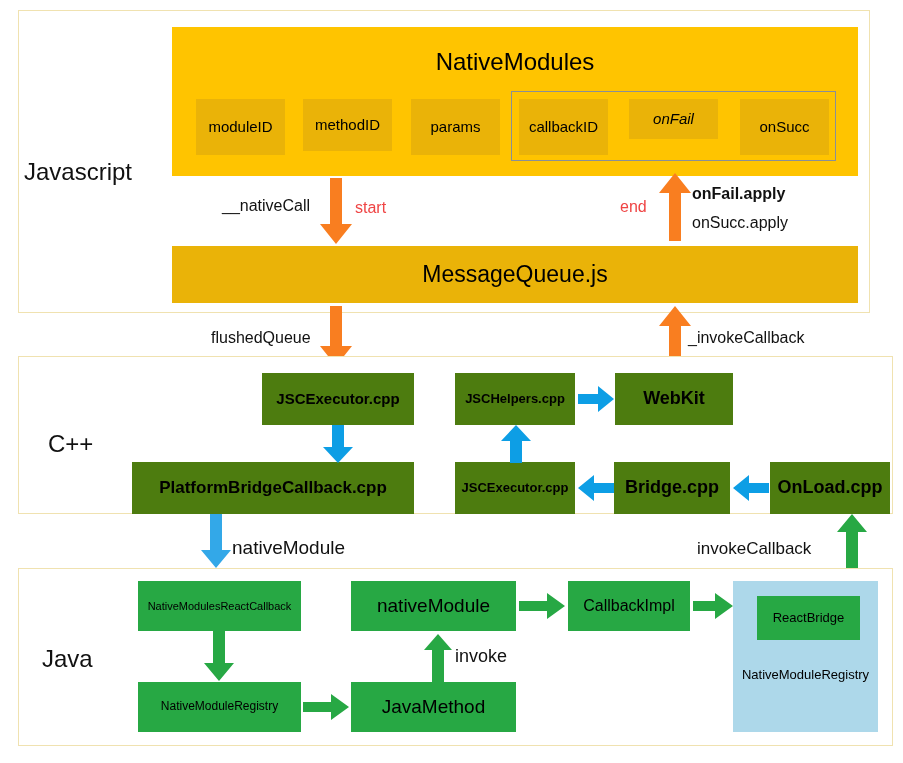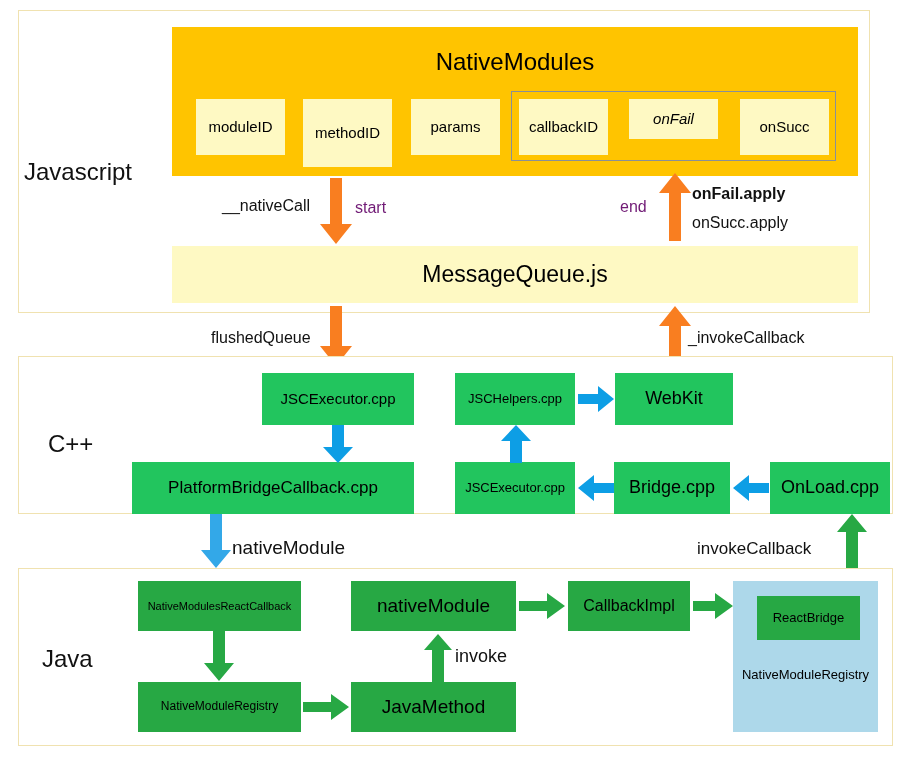--- a/index.html
+++ b/index.html
@@ -7,50 +7,50 @@
        font-family:"Liberation Sans",sans-serif;color:#000;}
   #stage{position:absolute;left:0;top:0;width:903px;height:763px;}
 
   .panel{position:absolute;border:1px solid #f0e2b0;background:#fff;box-sizing:border-box;}
   .panel-label{position:absolute;font-size:24px;color:#111;white-space:nowrap;
                font-family:"Liberation Sans",sans-serif;}
 
   .box{position:absolute;box-sizing:border-box;display:flex;align-items:center;
        justify-content:center;text-align:center;line-height:1.1;color:#000;}
   .yellow{background:#ffc400;}
-  .orange{background:#fef9c3;}
-  .blue{background:#22c55e;}
+  .orange{background:#eab308;}
+  .blue{background:#4d7c0f;font-weight:bold;}
   .green{background:#27a844;}
   .lightblue{background:#add8ea;}
 
   .outline-group{position:absolute;border:1.5px solid #8a8f96;box-sizing:border-box;background:transparent;}
 
   .lbl{position:absolute;white-space:nowrap;color:#111;}
-  .lbl-grey{color:#701a75;text-align:right;}
+  .lbl-grey{color:#ef4444;text-align:right;}
 
   .arrow{position:absolute;}
   .nm-title{position:absolute;width:100%;text-align:center;font-size:24px;color:#000;}
   .cii-title{position:absolute;width:100%;text-align:center;font-size:13px;color:#000;}
 </style>
 </head>
 <body>
 
 <div id="stage">
 
   <div class="panel" style="left:18px;top:10px;width:852px;height:303px;"></div>
 
   <div class="panel-label" style="left:24px;top:158px;">Javascript</div>
 
   <div class="box yellow" style="left:172px;top:27px;width:686px;height:149px;"></div>
   <div class="nm-title" style="left:172px;top:48px;width:686px;">NativeModules</div>
 
   <div class="outline-group" style="left:511px;top:91px;width:325px;height:70px;"></div>
 
   <div class="box orange" style="left:196px;top:99px;width:89px;height:56px;font-size:15px;">moduleID</div>
-  <div class="box orange" style="left:303px;top:99px;width:89px;height:68px;font-size:15px;">methodID</div>
+  <div class="box orange" style="left:303px;top:99px;width:89px;height:52px;font-size:15px;">methodID</div>
   <div class="box orange" style="left:411px;top:99px;width:89px;height:56px;font-size:15px;">params</div>
   <div class="box orange" style="left:519px;top:99px;width:89px;height:56px;font-size:15px;">callbackID</div>
   <div class="box orange" style="left:629px;top:99px;width:89px;height:40px;font-size:15px;font-style:italic;">onFail</div>
   <div class="box orange" style="left:740px;top:99px;width:89px;height:56px;font-size:15px;">onSucc</div>
 
   <svg class="arrow" style="left:318px;top:178px;" width="36" height="66" viewBox="0 0 36 66">
     <path d="M12 0 H24 V46 H34 L18 66 L2 46 H12 Z" fill="#f97e20"></path>
   </svg>
   <div class="lbl" style="left:222px;top:197px;font-size:16px;">__nativeCall</div>
   <div class="lbl lbl-grey" style="left:355px;top:199px;font-size:16px;">start</div>

